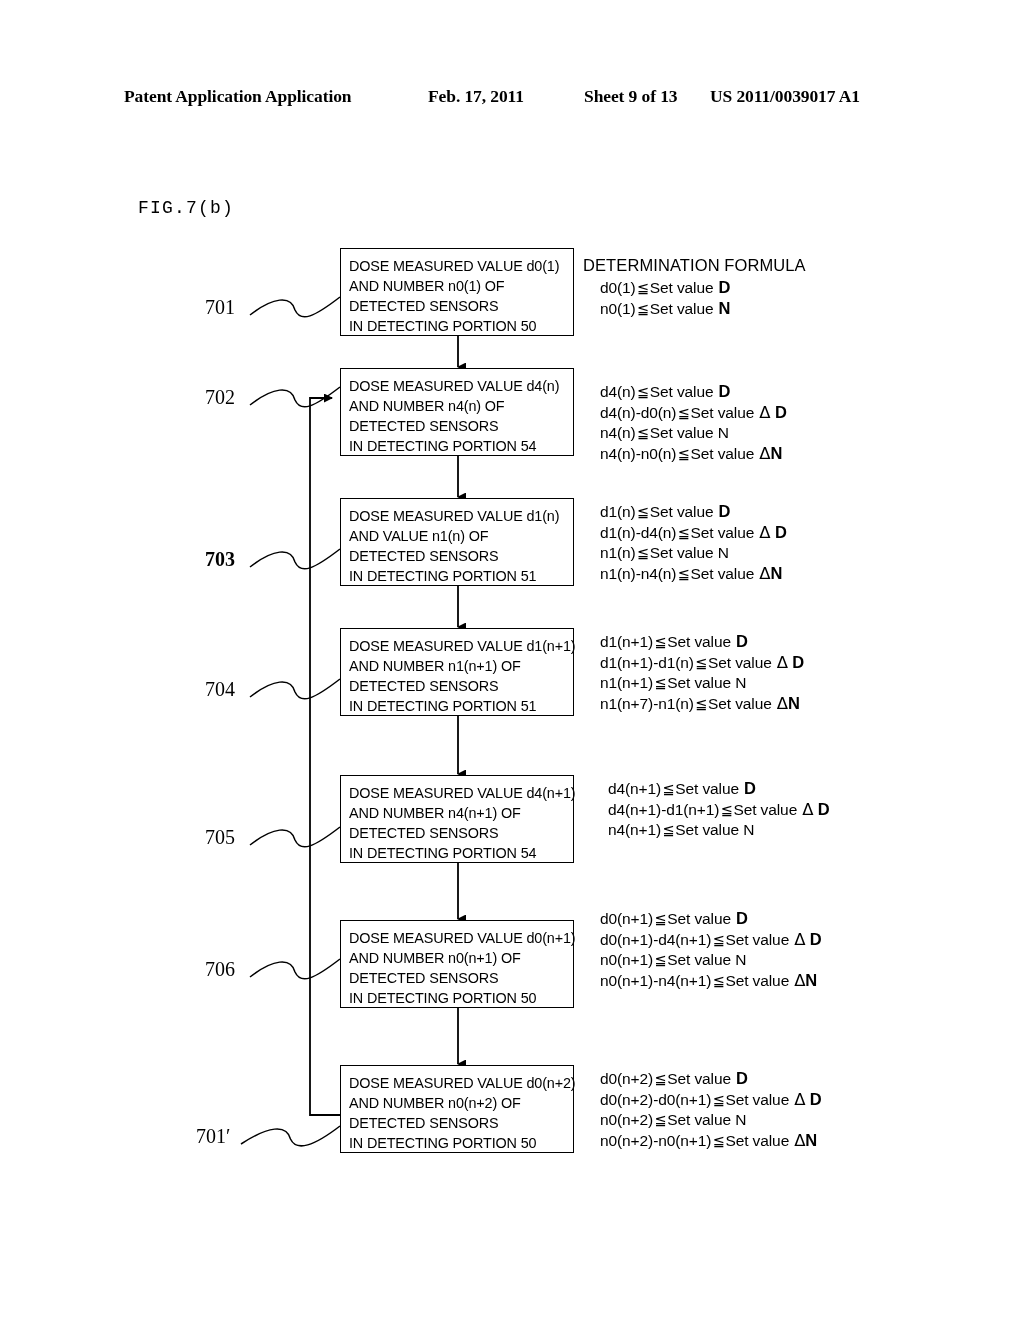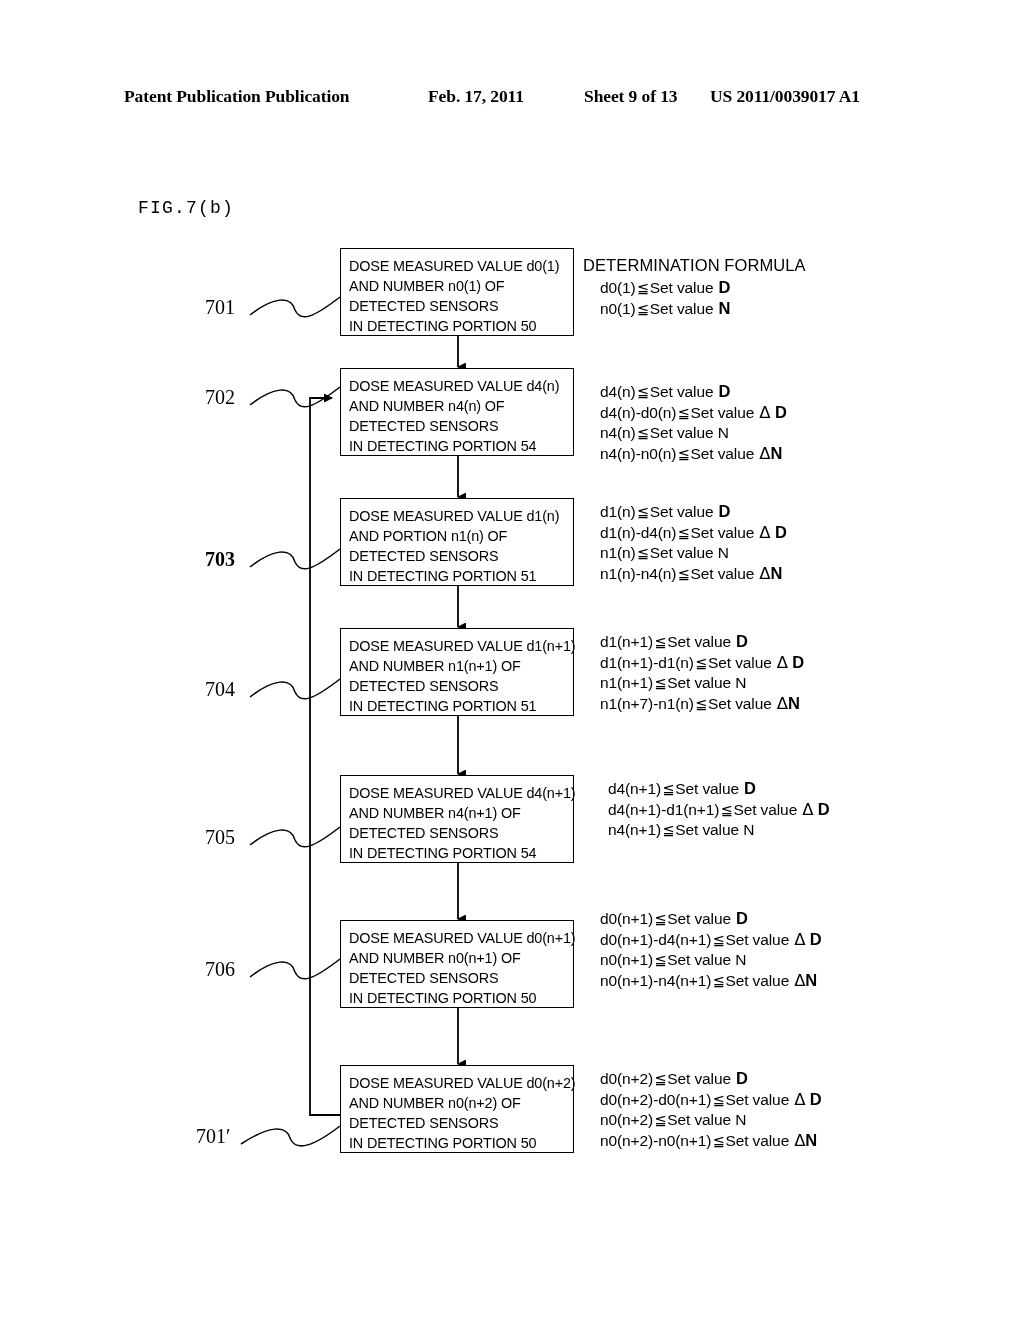--- a/index.html
+++ b/index.html
@@ -119,21 +119,21 @@
   }
   .fline .delta {
     font-family: "DejaVu Sans", sans-serif;
     font-weight: normal;
   }
 </style>
 </head>
 <body>
 
 <div id="patent-header">
-  <span class="hdr-pub">Patent Publication Publication</span>
+  <span class="hdr-pub">Patent Application Application</span>
   <span class="hdr-date">Feb. 17, 2011</span>
   <span class="hdr-sheet">Sheet 9 of 13</span>
   <span class="hdr-num">US 2011/0039017 A1</span>
 </div>
 
 <div id="fig-label">FIG.7(b)</div>
 
 <div id="diagram">
 
   <svg id="diagram-svg" viewBox="0 0 1024 1320" xmlns="http://www.w3.org/2000/svg">
@@ -188,21 +188,21 @@
       </div>
       <div class="ref-num" style="top: 386px; left: 205px;">702</div>
       <div class="formula-group" style="top: 381px;">
         <div class="fline"><span>d4(n)</span><span class="sym">≦</span><span>Set value</span><span class="tail">D</span></div>
         <div class="fline"><span>d4(n)-d0(n)</span><span class="sym">≦</span><span>Set value</span><span class="tail"><span class="delta">Δ</span> D</span></div>
         <div class="fline"><span>n4(n)</span><span class="sym">≦</span><span>Set value N</span></div>
         <div class="fline"><span>n4(n)-n0(n)</span><span class="sym">≦</span><span>Set value</span><span class="tail"><span class="delta">Δ</span>N</span></div>
       </div>
       <div class="proc-box" style="top: 498px; height: 88px;">
         <div class="bline">DOSE MEASURED VALUE d1(n)</div>
-        <div class="bline">AND PORTION n1(n) OF</div>
+        <div class="bline">AND VALUE n1(n) OF</div>
         <div class="bline">DETECTED SENSORS</div>
         <div class="bline">IN DETECTING PORTION 51</div>
       </div>
       <div class="ref-num" style="top: 548px; left: 205px; font-weight: bold;">703</div>
       <div class="formula-group" style="top: 501px;">
         <div class="fline"><span>d1(n)</span><span class="sym">≦</span><span>Set value</span><span class="tail">D</span></div>
         <div class="fline"><span>d1(n)-d4(n)</span><span class="sym">≦</span><span>Set value</span><span class="tail"><span class="delta">Δ</span> D</span></div>
         <div class="fline"><span>n1(n)</span><span class="sym">≦</span><span>Set value N</span></div>
         <div class="fline"><span>n1(n)-n4(n)</span><span class="sym">≦</span><span>Set value</span><span class="tail"><span class="delta">Δ</span>N</span></div>
       </div>

